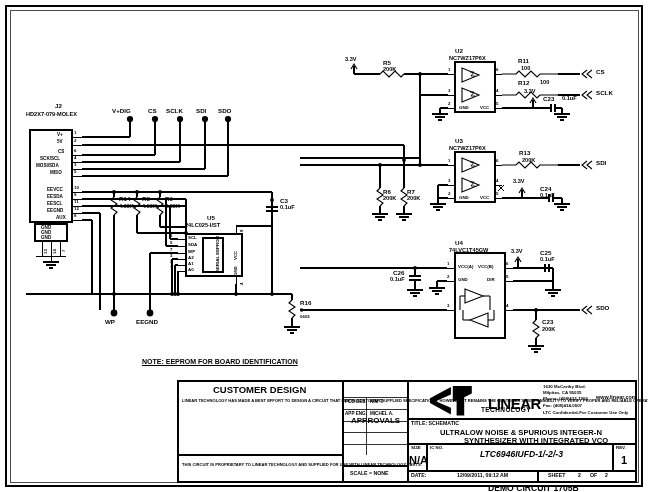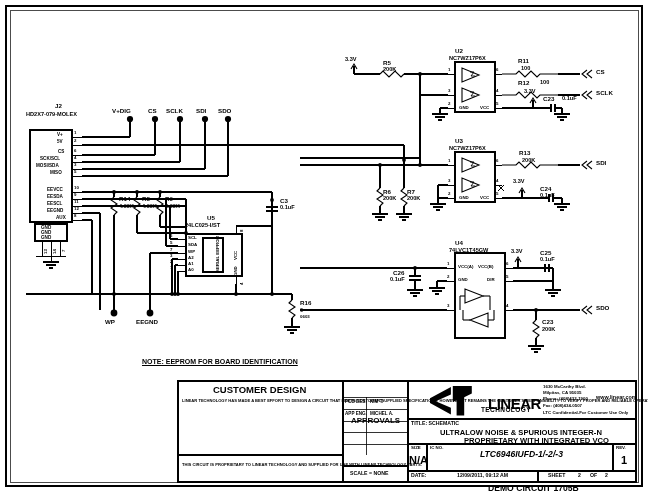--- a/index.html
+++ b/index.html
@@ -721,21 +721,21 @@
 <div class="lbl" style="left:481px;top:407px;font-size:6.5px;font-weight:bold;letter-spacing:.4px;">TECHNOLOGY</div>
 <div class="lbl co-a" style="left:543px;top:384px;">1630 McCarthy Blvd.</div>
 <div class="lbl co-a" style="left:543px;top:390px;">Milpitas, CA 95035</div>
 <div class="lbl co-a" style="left:543px;top:396px;">Phone: (408)432-1900</div>
 <div class="lbl" style="left:596px;top:395px;font-size:5.4px;font-weight:bold;">www.linear.com</div>
 <div class="lbl co-a" style="left:543px;top:403px;">Fax: (408)434-0507</div>
 <div class="lbl co-a" style="left:543px;top:410px;">LTC Confidential-For Customer Use Only</div>
 
 <div class="lbl tb" style="left:411px;top:421px;">TITLE: SCHEMATIC</div>
 <div class="lbl tbig" style="left:440px;top:429px;">ULTRALOW NOISE &amp; SPURIOUS INTEGER-N</div>
-<div class="lbl tbig" style="left:464px;top:437px;">PROPRIETARY WITH INTEGRATED VCO</div>
+<div class="lbl tbig" style="left:464px;top:437px;">SYNTHESIZER WITH INTEGRATED VCO</div>
 
 <div class="lbl tiny" style="left:411px;top:446px;">SIZE</div>
 <div class="lbl" style="left:409px;top:455px;font-size:11px;font-weight:bold;">N/A</div>
 <div class="lbl tiny" style="left:430px;top:446px;">IC NO.</div>
 <div class="lbl tbig2" style="left:480px;top:450px;font-style:italic;">LTC6946IUFD-1/-2/-3</div>
 <div class="lbl tbig2" style="left:488px;top:460px;margin-top:24px;">DEMO CIRCUIT 1705B</div>
 <div class="lbl tiny" style="left:616px;top:446px;">REV.</div>
 <div class="lbl rev" style="left:621px;top:455px;">1</div>
 
 <div class="lbl tb" style="left:411px;top:473px;">DATE:</div>

